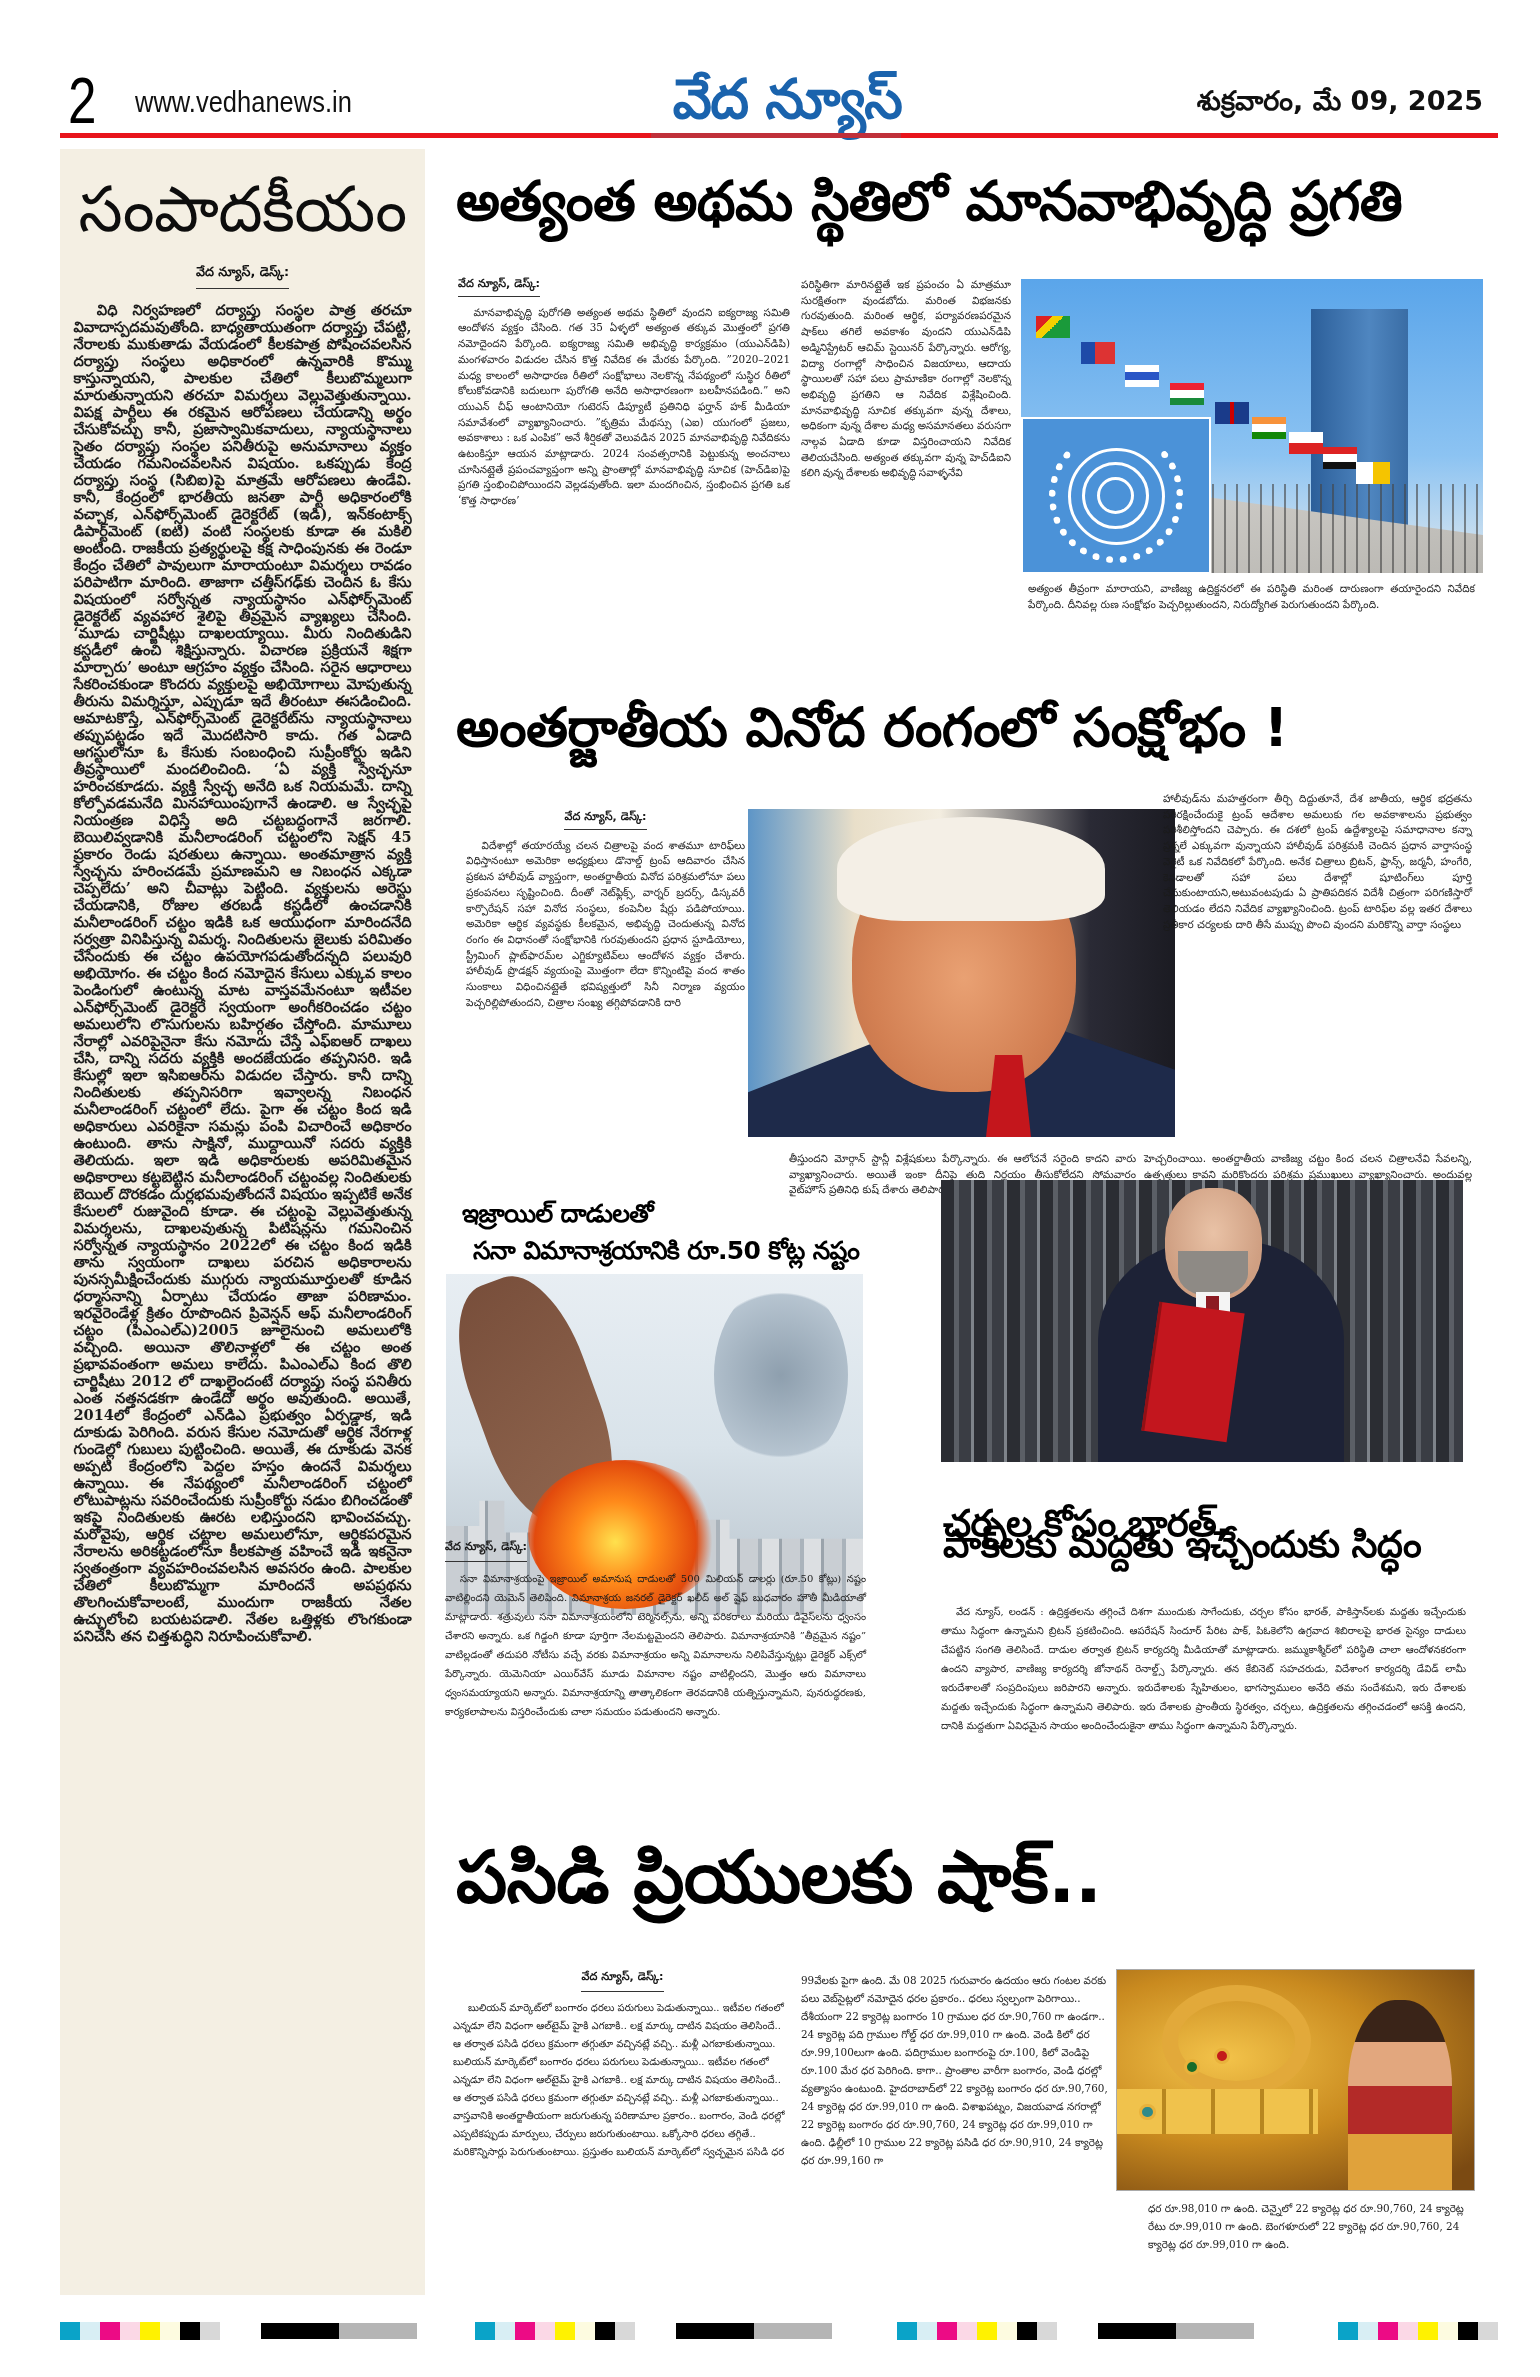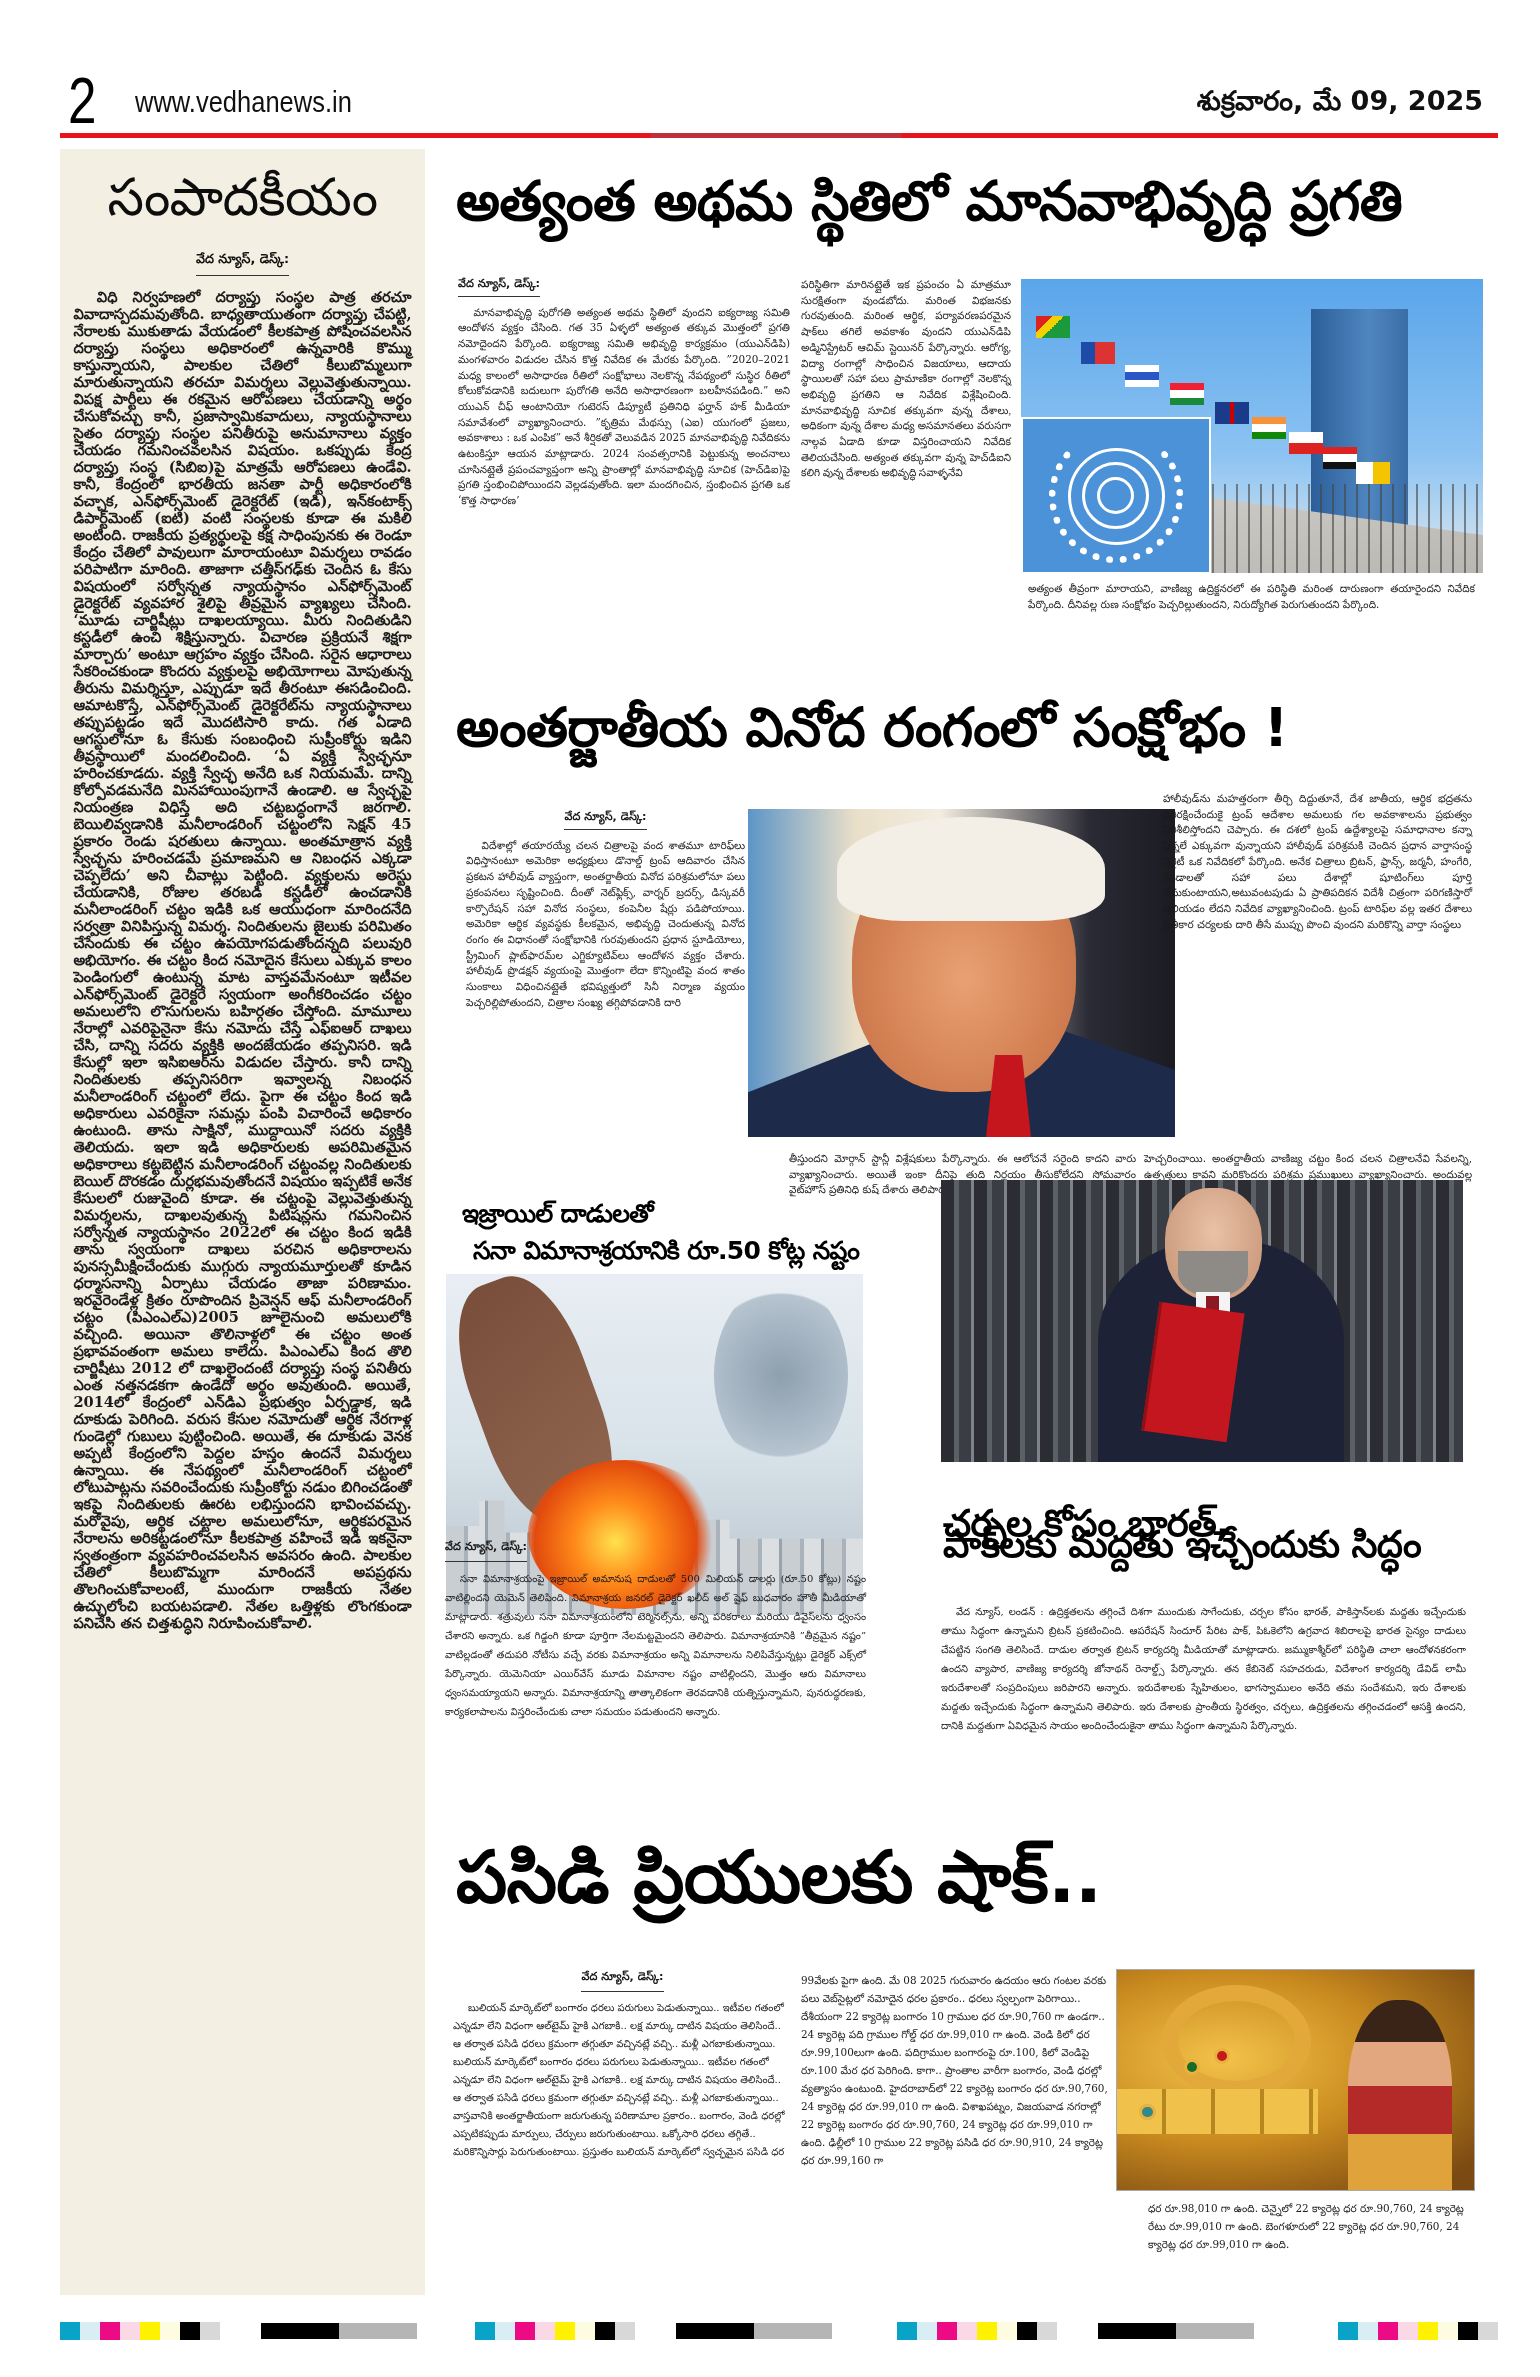--- a/index.html
+++ b/index.html
@@ -10,21 +10,21 @@
   .mast { position: absolute; left: 60px; top: 60px; width: 1438px; height: 82px; }
   .page-num { position: absolute; left: 7.5px; top: 9px; font-family: "Liberation Sans", sans-serif; font-size: 64px; line-height: 64px; font-weight: 400; color: #000; transform: scaleX(0.8); transform-origin: left; }
   .site-url { position: absolute; left: 75px; top: 25px; font-family: "Liberation Sans", sans-serif; font-size: 30px; line-height: 34px; color: #111; transform: scaleX(0.85); transform-origin: left; }
   .logo { position: absolute; left: 574px; top: 3px; width: 306px; text-align: center; font-family: "DejaVu Sans", sans-serif; font-weight: 700; font-size: 55px; line-height: 72px; color: #1a63ad; letter-spacing: -1.5px; }
   .date { position: absolute; right: 15px; top: 24px; font-family: "DejaVu Sans", sans-serif; font-weight: 700; font-size: 27px; line-height: 34px; color: #111; }
   .red-rule { position: absolute; left: 60px; top: 133px; width: 1438px; height: 5.2px; background: #e8141c; }
   .red-rule .mid { position: absolute; left: 591px; width: 250px; top: 0; height: 5.2px; background: #c0303a; }
 
   
   .editorial { position: absolute; left: 60px; top: 149px; width: 365px; height: 2146px; background: #f4efe3; padding: 0 13.4px; }
-  .ed-title { font-family: "DejaVu Sans", sans-serif; font-weight: 400; font-size: 52px; line-height: 82px; text-align: center; margin-top: 7px; color: #0d0d0d; letter-spacing: -0.7px; }
+  .ed-title { font-family: "DejaVu Sans", sans-serif; font-weight: 400; font-size: 63px; line-height: 82px; text-align: center; margin-top: 20px; color: #0d0d0d; letter-spacing: -0.7px; }
   .byline { font-family: "DejaVu Sans", sans-serif; font-weight: 700; font-size: 12.7px; text-align: center; margin-top: 13.4px; display: block; }
   .byline span { display: inline-block; border-bottom: 1.5px solid #333; padding-bottom: 6px; }
   .ed-body { font-size: 14.6px; line-height: 17px; text-align: justify; margin-top: 12px; color: #1b1b1b; }
   .ed-body p { text-indent: 1.6em; font-weight: bold; }
 
   
   .headline { position: absolute; font-family: "DejaVu Sans", sans-serif; font-weight: 700; color: #000; white-space: nowrap; letter-spacing: -0.7px; }
   .body-text { position: absolute; font-size: 10.4px; line-height: 15.7px; text-align: justify; color: #1b1b1b; }
   .body-text p { text-indent: 1.5em; }
   .bl { font-family: "DejaVu Sans", sans-serif; font-weight: 700; font-size: 11.2px; display: inline-block; border-bottom: 1.5px solid #333; padding-bottom: 4.5px; margin-bottom: 7.5px; }
@@ -77,20 +77,21 @@
   .reg span { display: block; height: 18px; }
   .blk { position: absolute; top: 2323px; height: 16.4px; width: 78px; background: #000; }
   .gry { position: absolute; top: 2323px; height: 16.4px; width: 78px; background: #b5b5b5; }
 </style>
 </head>
 <body>
 
 <header class="mast">
   <div class="page-num">2</div>
   <div class="site-url">www.vedhanews.in</div>
+  <div class="logo">వేద న్యూస్</div>
   <div class="date">శుక్రవారం, మే 09, 2025</div>
 </header>
 <div class="red-rule">
     <div class="mid"></div>
   </div>
 
 <aside class="editorial">
   <h1 class="ed-title">సంపాదకీయం</h1>
   <div class="byline"><span>వేద న్యూస్, డెస్క్:</span></div>
   <div class="ed-body">

